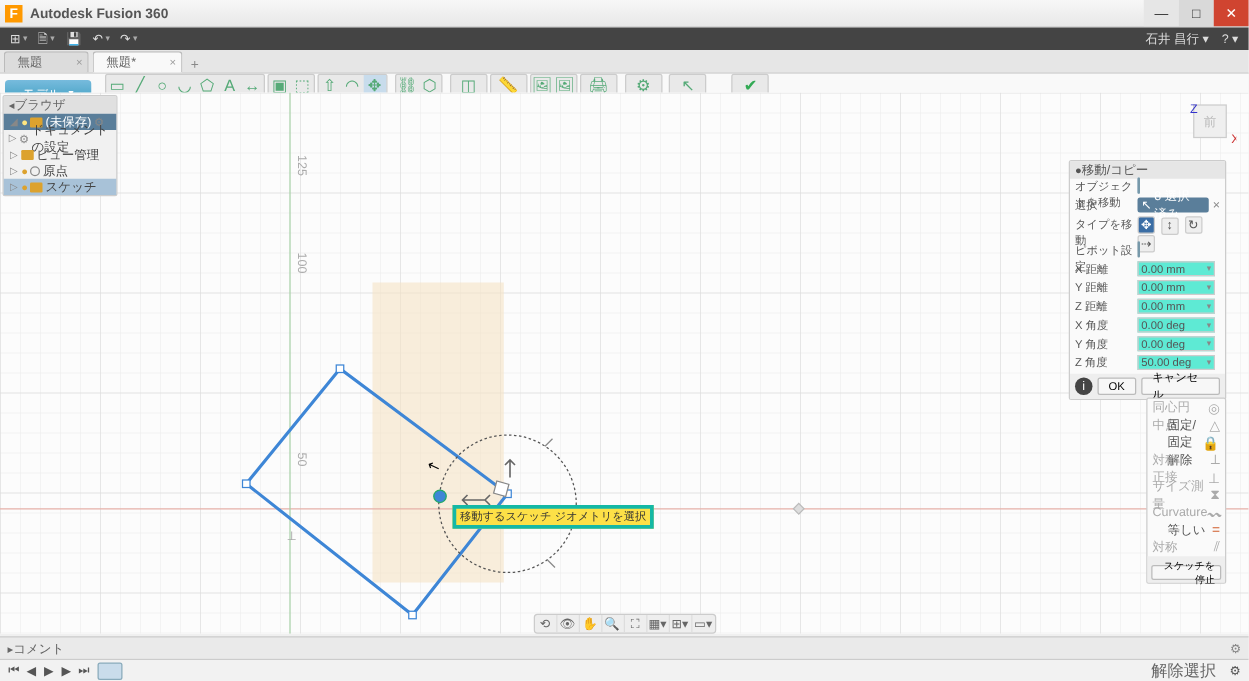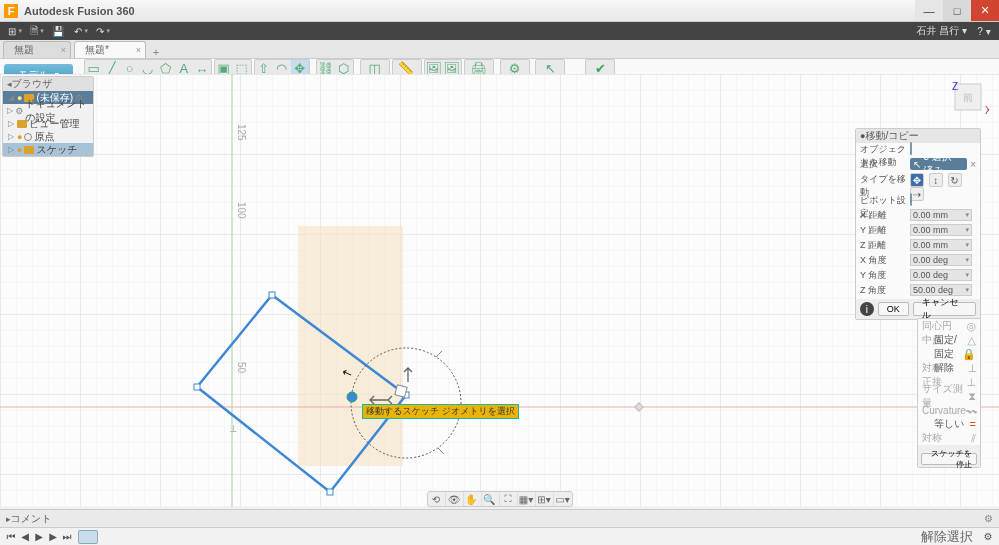--- a/index.html
+++ b/index.html
@@ -71,38 +71,38 @@
 .move-panel { right: 18px; top: 128px; width: 126px; background: #fafafa; }
 .move-panel .hdr { background: #e6e6e6; height: 14px; display: flex; align-items: center; padding: 0 4px; font-size: 9px; color: #555; }
 .move-panel .row { display: flex; align-items: flex-start; height: 15px; padding: 0 4px; font-size: 9px; color: #555; }
 .move-panel .row .k { width: 50px; font-size: 9px; }
 .move-panel .row .v { flex: 1; }
 .move-panel .btn-pick { width: 14px; height: 12px; background: #a8c2d8; border: 1px solid #79a; border-radius: 2px; }
 .move-panel .chip { background: #5a7e9a; color: #fff; font-size: 8px; padding: 0 3px; border-radius: 2px; height: 12px; display: flex; align-items: center; }
 .move-panel .chip-x { color: #888; margin-left: 3px; }
 .move-panel .iconrow span { width: 14px; height: 14px; display: inline-flex; align-items: center; justify-content: center; margin-right: 2px; background: #eee; border: 1px solid #ccc; border-radius: 2px; }
 .move-panel .iconrow span.on { background: #3b6ea5; color: #fff; }
-.move-panel .dd { width: 62px; height: 12px; border: 1px solid #ccc; display: flex; align-items: center; font-size: 9px; padding: 0 2px; position: relative; background: #e5e5e5; }
+.move-panel .dd { width: 62px; height: 12px; border: 1px solid #ccc; display: flex; align-items: center; font-size: 9px; padding: 0 2px; position: relative; background: #5eead4; }
 .move-panel .dd::after { content: "▾"; position: absolute; right: 2px; font-size: 7px; color: #888; }
 .move-panel .foot { display: flex; justify-content: flex-end; gap: 4px; padding: 3px 4px; background: #eee; }
 .move-panel .foot .b { background: #f7f7f7; border: 1px solid #bbb; border-radius: 2px; padding: 0 8px; height: 14px; font-size: 9px; display: flex; align-items: center; }
 .move-panel .foot .info { width: 14px; height: 14px; background: #444; color: #fff; border-radius: 50%; margin-right: auto; display: flex; align-items: center; justify-content: center; }
 
 
 .sk-palette { right: 18px; top: 318px; width: 64px; background: #fafafa; }
 .sk-palette .row { display: flex; align-items: center; height: 14px; padding: 0 4px; font-size: 9px; color: #aaa; justify-content: space-between; }
 .sk-palette .row.act { color: #555; margin-left: 12px; }
 .sk-palette .g { font-size: 11px; }
 .sk-palette .lock { color: #d06030; }
 .sk-palette .eq { color: #d06030; font-size: 11px; }
 .sk-palette .foot { background: #eee; padding: 2px 3px; text-align: right; }
 .sk-palette .foot .b { background: #f7f7f7; border: 1px solid #bbb; border-radius: 2px; padding: 0 4px; height: 12px; font-size: 8px; display: inline-flex; align-items: center; }
 
 
-.tip { position: absolute; background: #eab308; border: 1px solid #14b8a6; font-size: 9px; padding: 0 3px; color: #333; }
+.tip { position: absolute; background: #fde047; border: 3px solid #14b8a6; font-size: 9px; padding: 0 3px; color: #333; }
 .cursor { position: absolute; font-size: 12px; color: #000; transform: rotate(-20deg); }
 </style>
 </head>
 <body>
 
 <div class="title-bar">
   <span class="logo">F</span>
   <span class="title">Autodesk Fusion 360</span>
   <div class="winbtns">
     <div class="wb-min">—</div>

